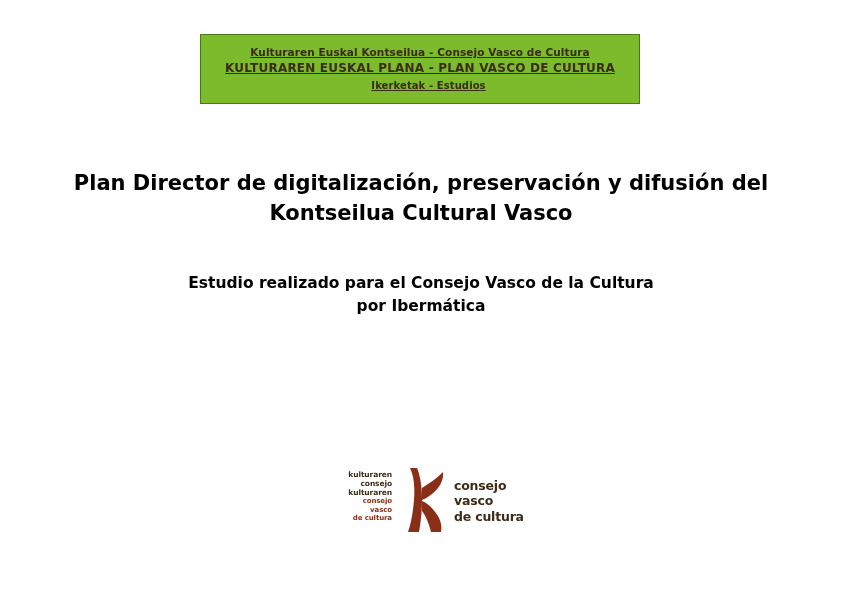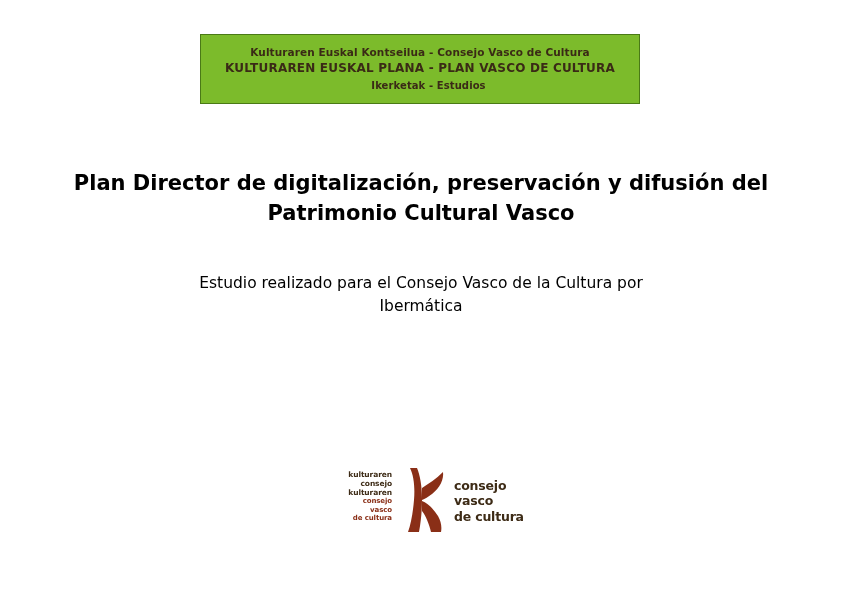--- a/index.html
+++ b/index.html
@@ -38,20 +38,21 @@
     justify-content: center;
     gap: 4px;
   }
   .banner-line {
     font-size: 10.5px;
     font-weight: bold;
     color: #3a2a16;
     letter-spacing: 0.1px;
     text-align: right;
     line-height: 1.15;
+    text-decoration: underline;
   }
   .banner-line.l2 {
     font-size: 12px;
     letter-spacing: 0.2px;
   }
   .banner-line.l3 {
     font-size: 10px;
     padding-left: 17px;
   }
 
@@ -69,21 +70,21 @@
   }
 
   
   .doc-subtitle {
     position: absolute;
     left: 171px;
     top: 272px;
     width: 500px;
     text-align: center;
     font-size: 15.5px;
-    font-weight: normal;
+    font-weight: bold;
     line-height: 1.5;
     color: #000000;
   }
 
   
   .doc-date {
     position: absolute;
     left: 221px;
     top: 408px;
     width: 400px;
@@ -146,21 +147,21 @@
 <body>
 
 <div class="page">
 
   <div class="banner">
     <div class="banner-line l1">Kulturaren Euskal Kontseilua - Consejo Vasco de Cultura</div>
     <div class="banner-line l2">KULTURAREN EUSKAL PLANA - PLAN VASCO DE CULTURA</div>
     <div class="banner-line l3">Ikerketak - Estudios</div>
   </div>
 
-  <div class="doc-title">Plan Director de digitalización, preservación y difusión del Patrimonio Cultural Vasco</div>
+  <div class="doc-title">Plan Director de digitalización, preservación y difusión del Kontseilua Cultural Vasco</div>
 
   <div class="doc-subtitle">Estudio realizado para el Consejo Vasco de la Cultura por Ibermática</div>
 
 
   <div class="logo">
     <div class="logo-left">
       <span class="lt">kulturaren</span>
       <span class="lt">consejo</span>
       <span class="lt">kulturaren</span>
       <span class="lt red">consejo</span>

